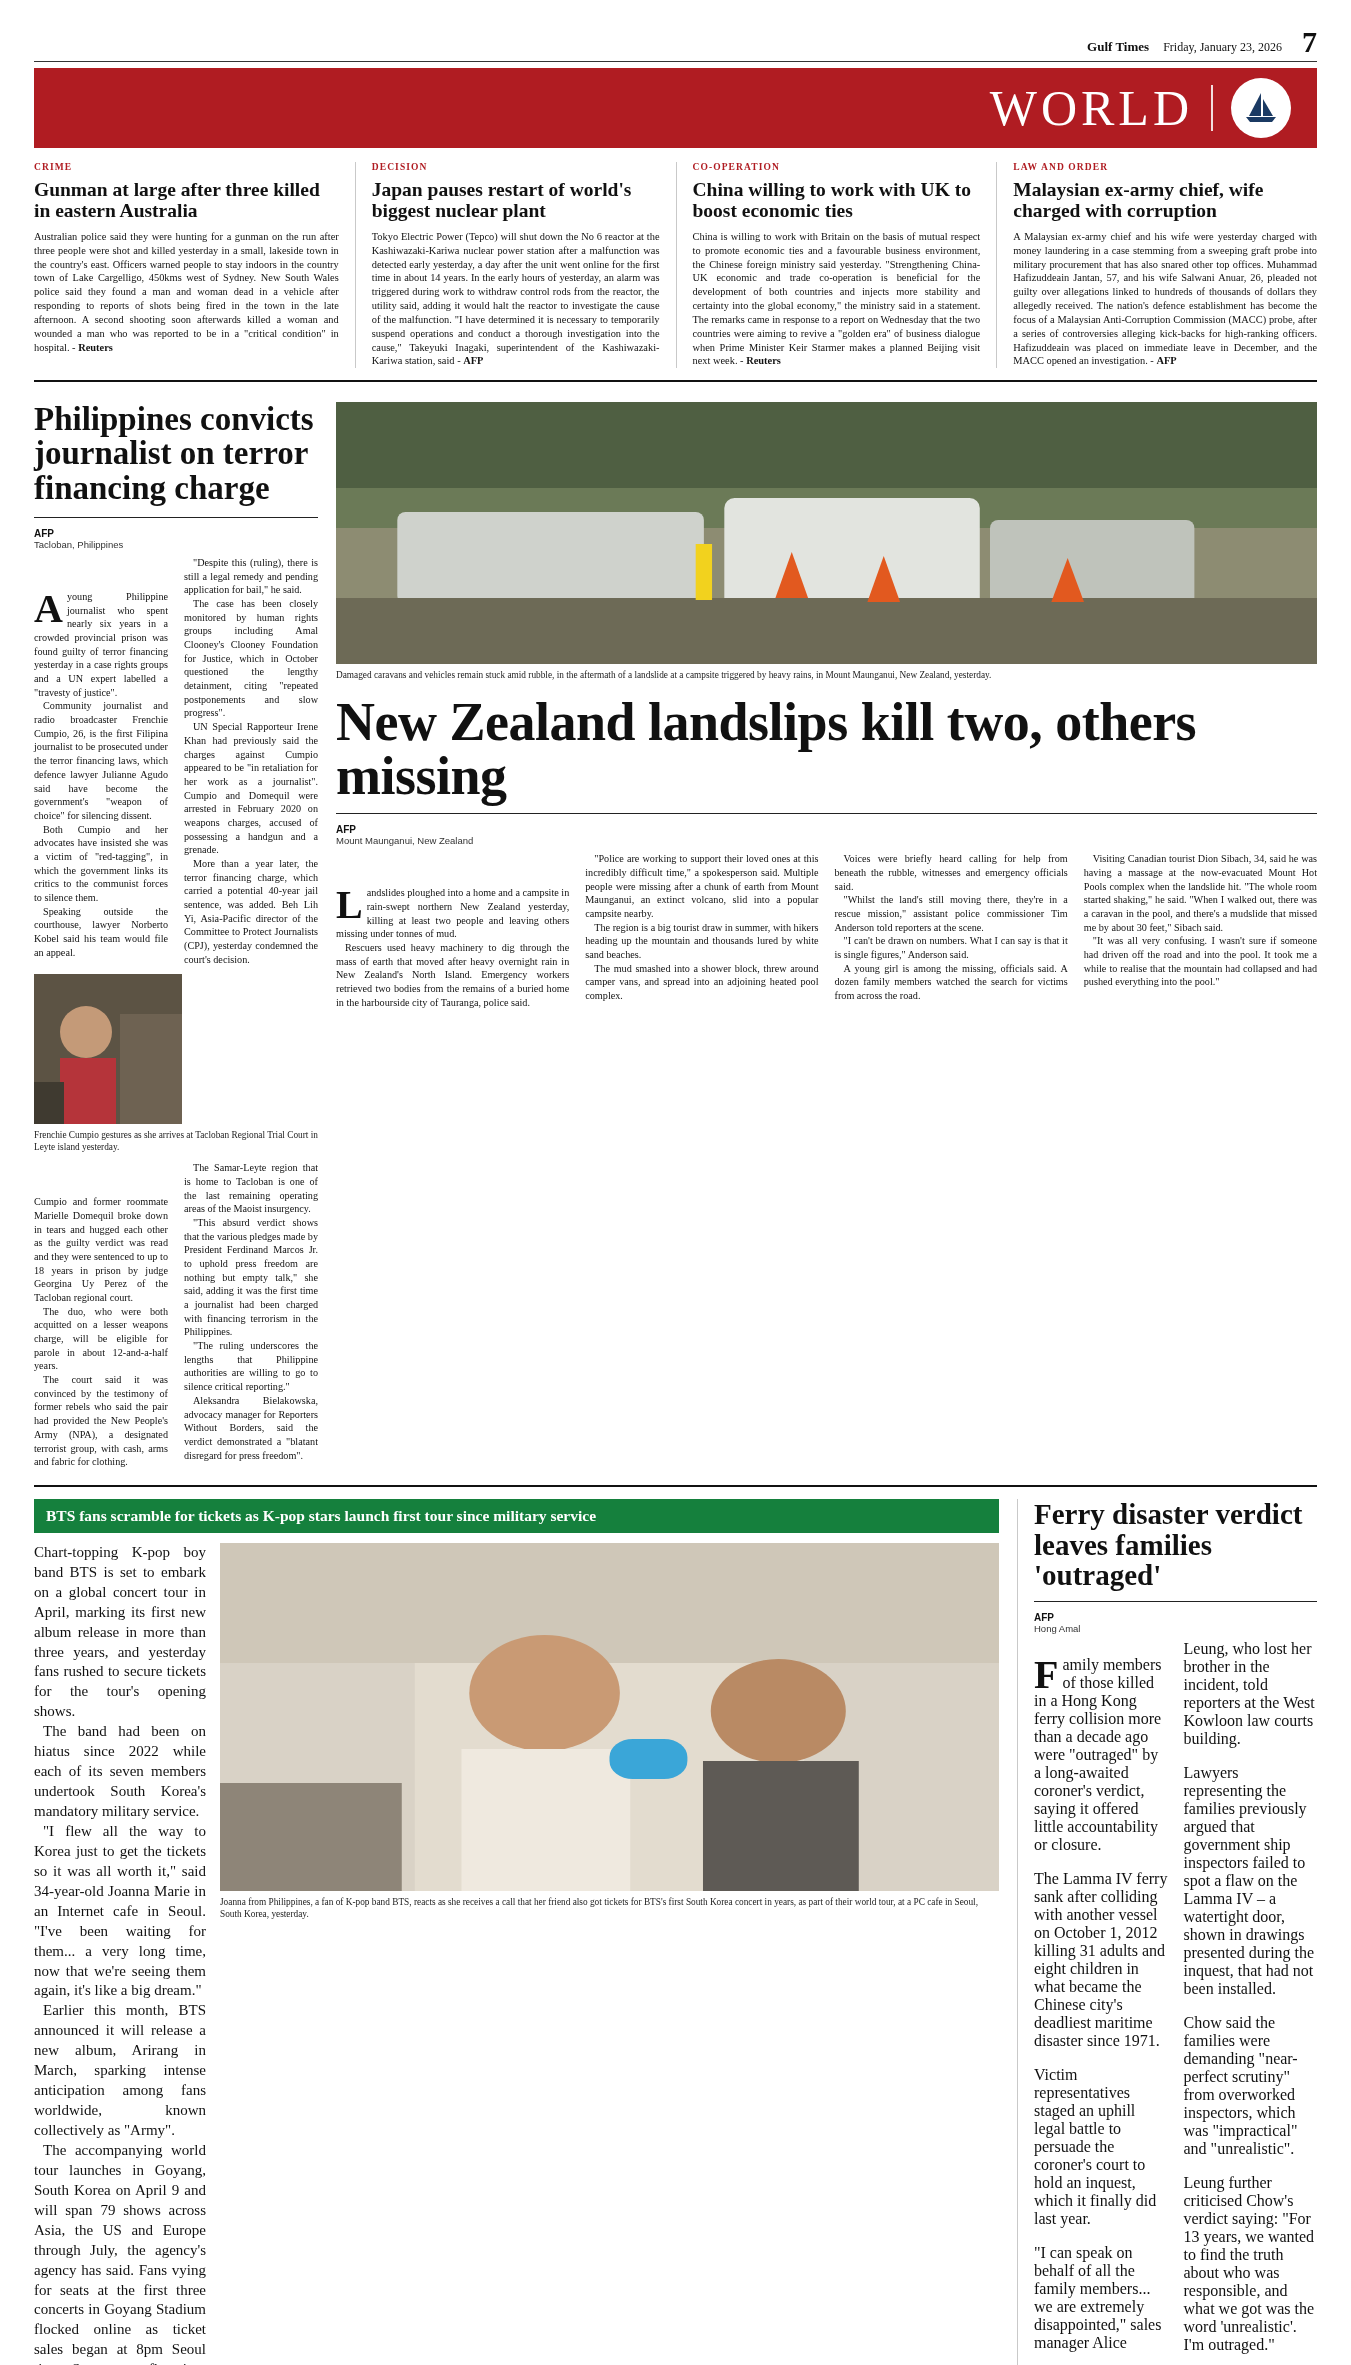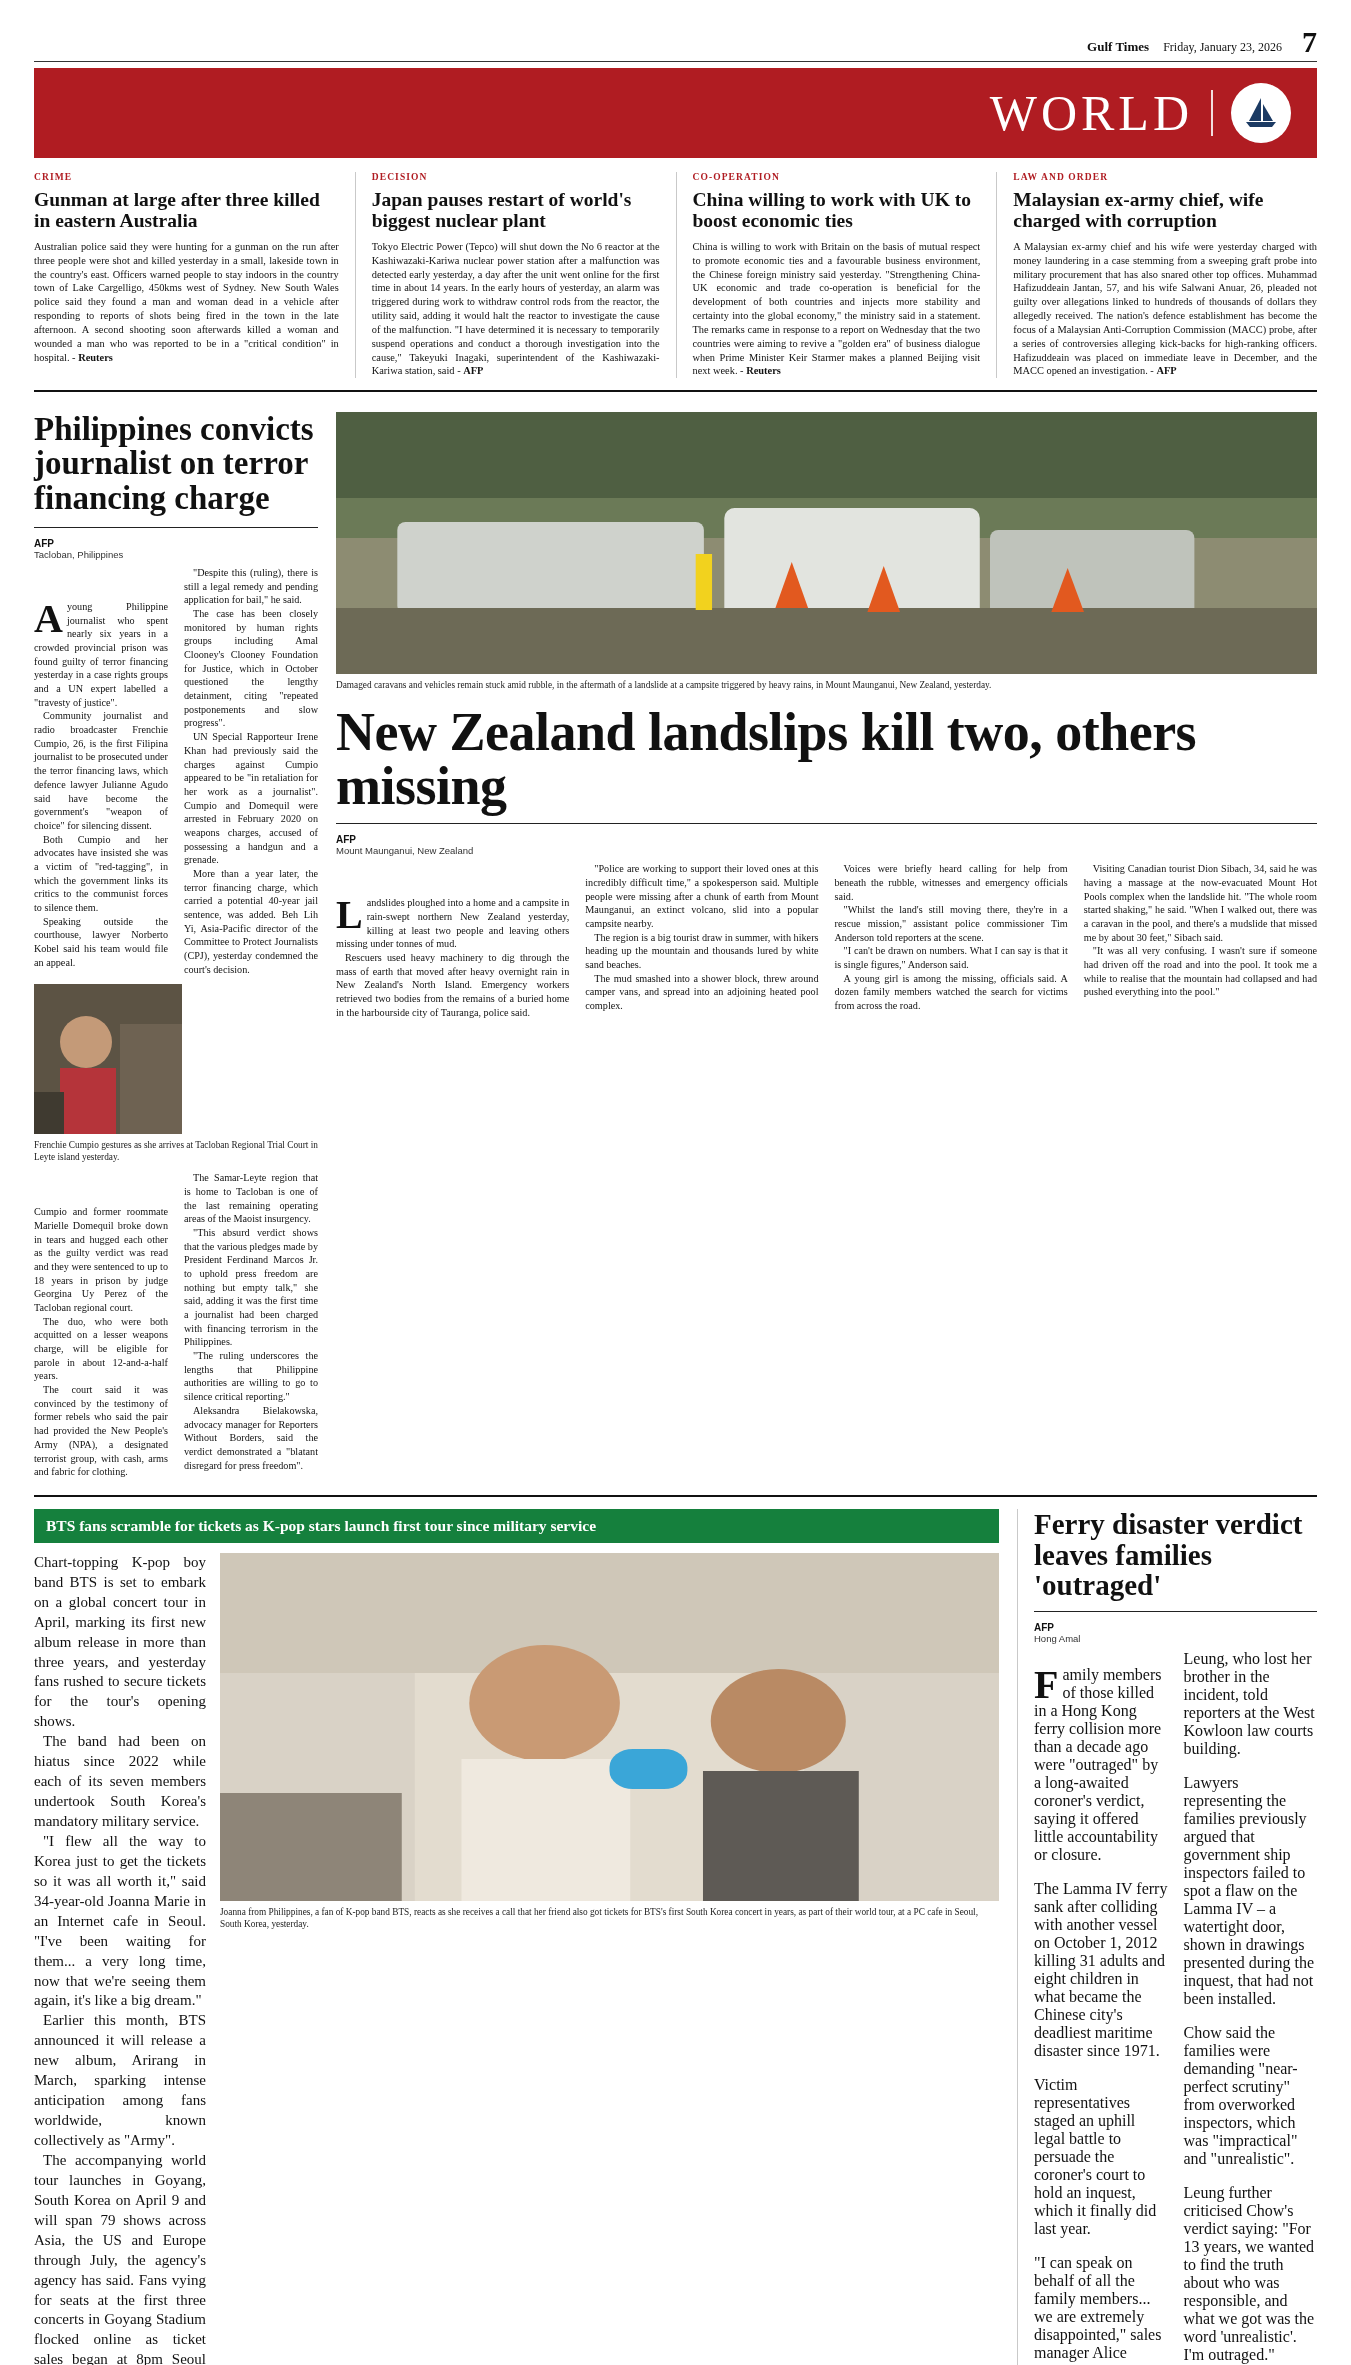--- a/index.html
+++ b/index.html
@@ -19,21 +19,21 @@
   }
   .masthead .mh-title { font-size: 13px; font-weight: bold; }
   .masthead .mh-date { font-size: 12px; }
   .masthead .mh-page {
     font-size: 30px; font-weight: bold; line-height: 0.9; margin-left: 6px;
   }
   .mh-rule { border-bottom: 1px solid #333; margin-bottom: 0; }
 
   
   .banner {
-    background: #b01c22; height: 90px; margin-top: 6px;
+    background: #b01c22; height: 80px; margin-top: 6px;
     display: flex; align-items: center; justify-content: flex-end;
     padding-right: 26px; gap: 18px;
   }
   .banner .word {
     color: #ffffff; font-size: 50px; letter-spacing: 4px;
     font-family: "Liberation Serif", serif; font-weight: normal;
   }
   .banner .divider { width: 2px; height: 46px; background: #ffffff; opacity: .85; }
   .banner .logo-circle {
     width: 60px; height: 60px; border-radius: 50%; background: #ffffff;

